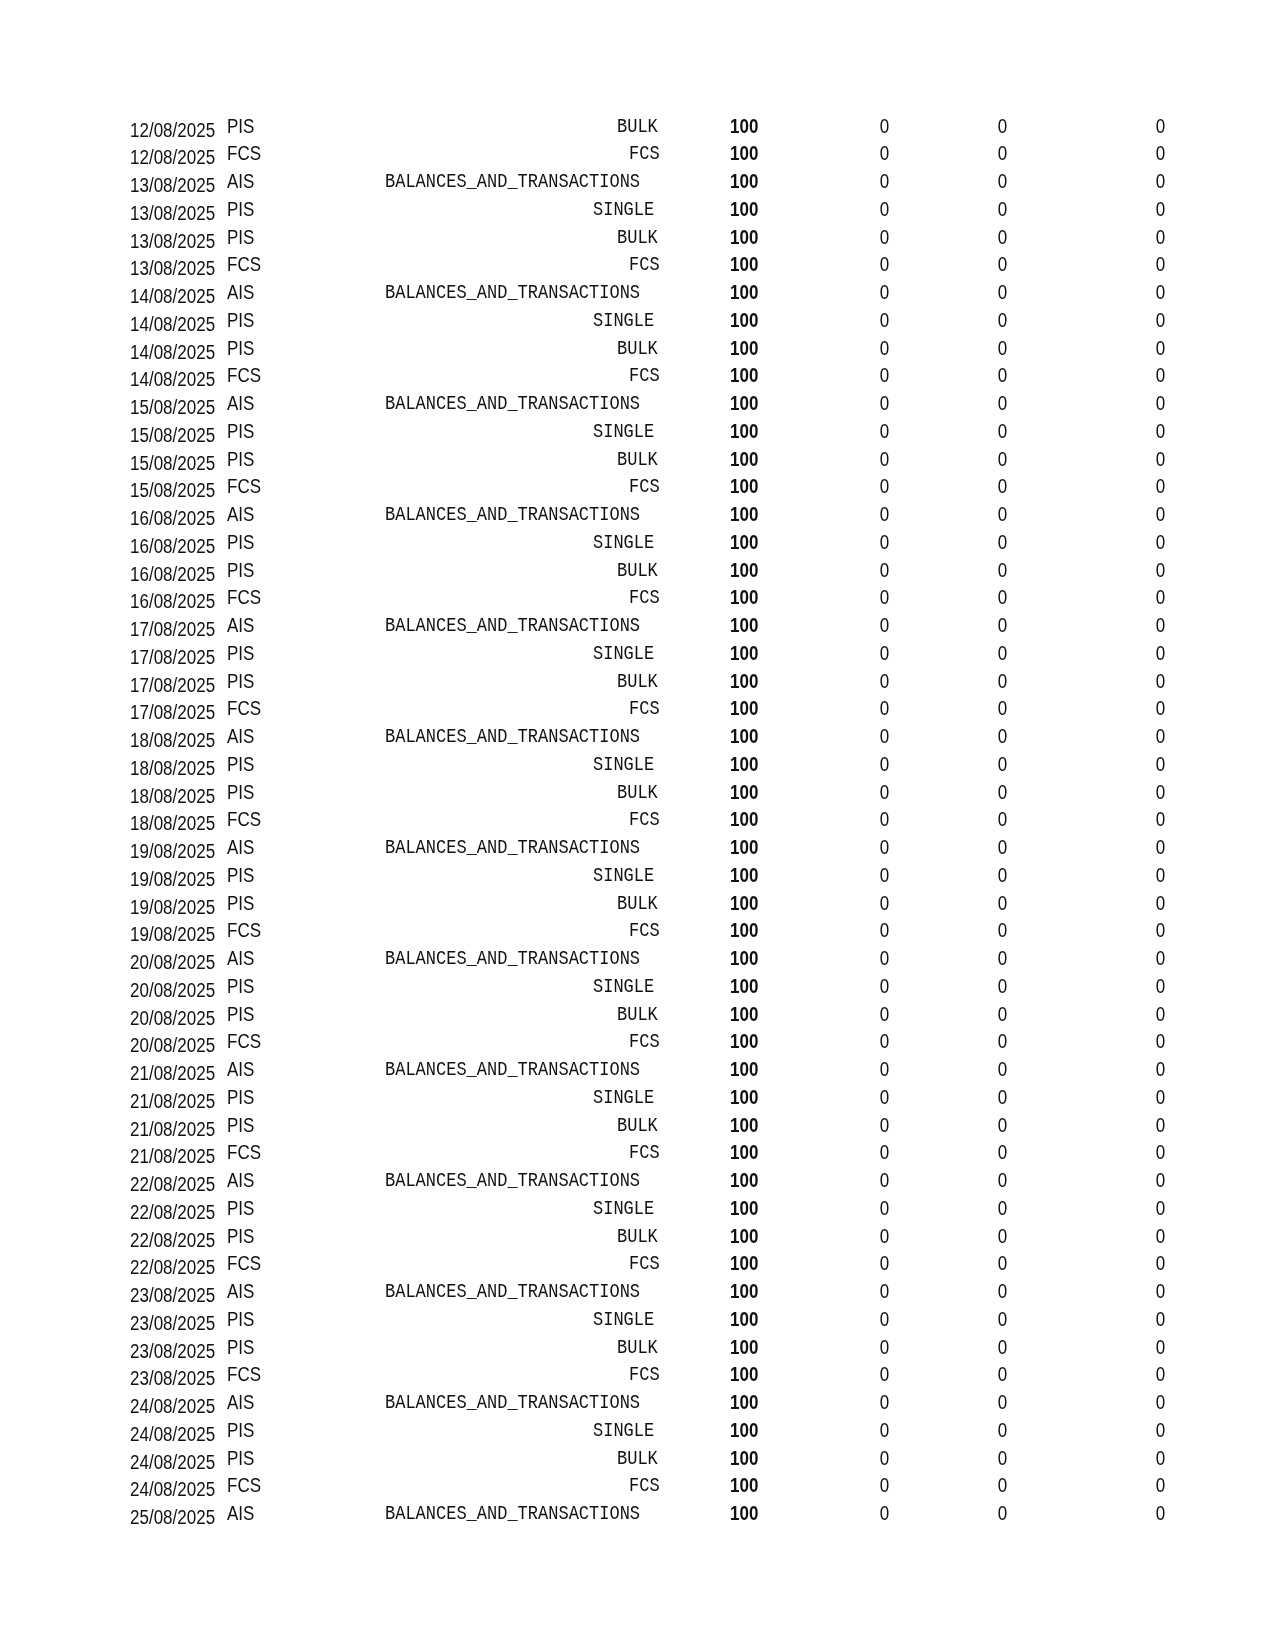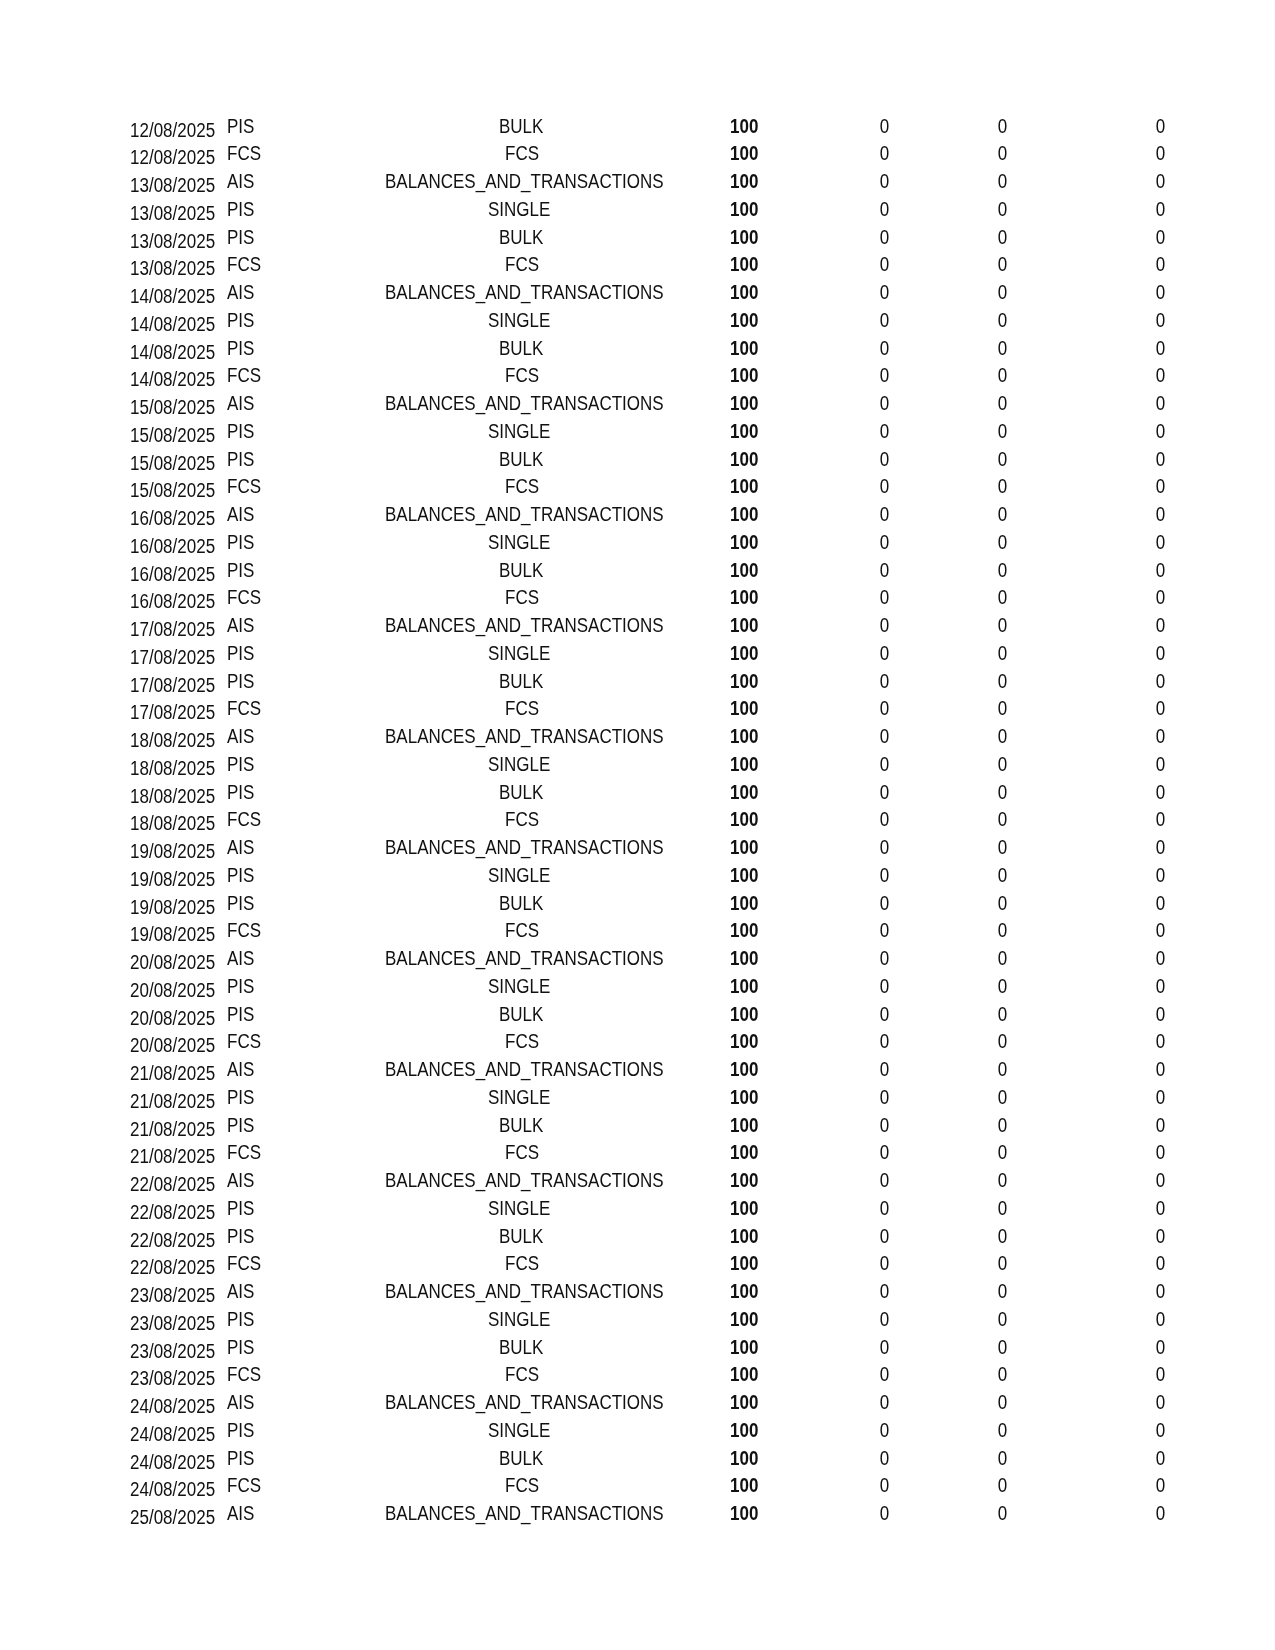--- a/index.html
+++ b/index.html
@@ -32,21 +32,21 @@
   }
   .cell { overflow: visible; }
   .tx {
     display: inline-block;
     transform: scaleX(0.85);
     transform-origin: 0 50%;
     white-space: nowrap;
   }
   .col-date  { width: 97px;  text-align: center; margin-top: 8px; }
   .col-type  { width: 158px; text-align: left; }
-  .col-scope { width: 280px; text-align: center; }
+  .col-scope { width: 280px; text-align: right; font-family: Liberation Mono, monospace; }
   .col-n1    { width: 93px; font-weight: bold;  }
   .col-n2    { width: 131px; }
   .col-n3    { width: 118px; }
   .col-n4    { width: 158px; }
   .num { text-align: right; }
   .num .tx { transform-origin: 100% 50%; }
 </style>
 </head>
 <body>
 

